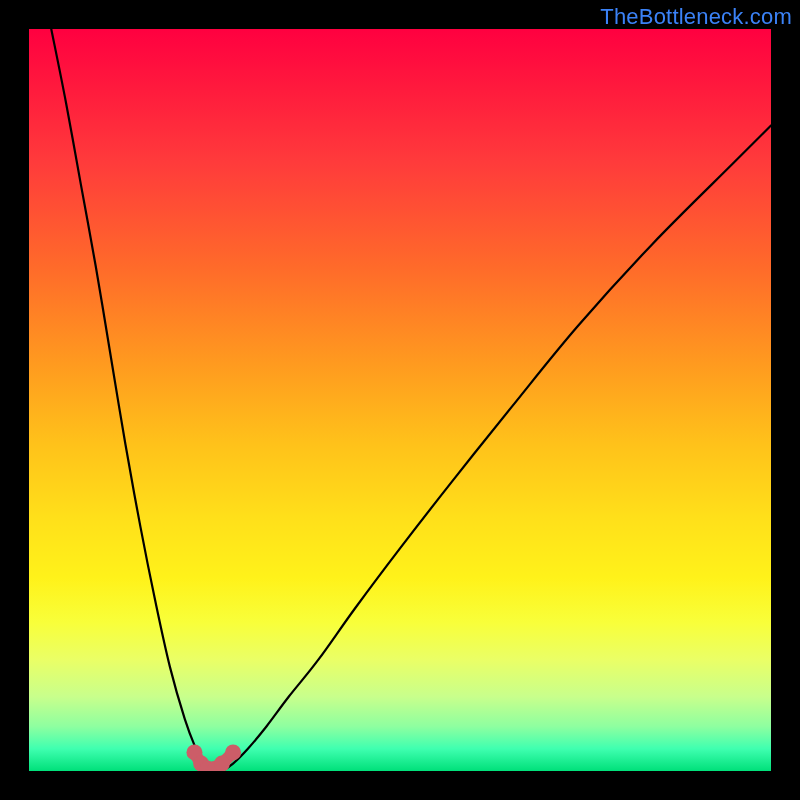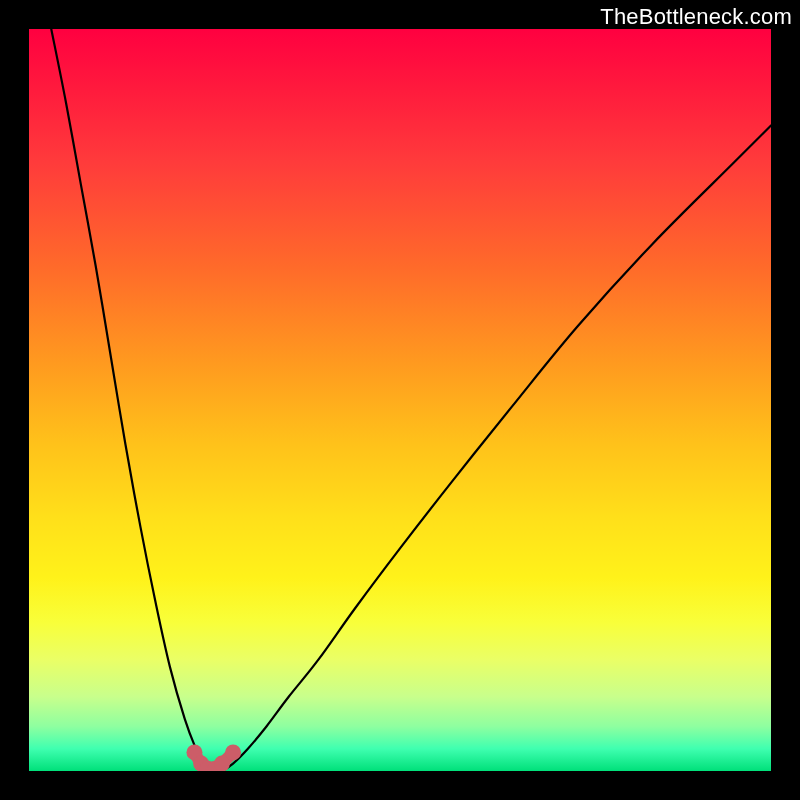--- a/index.html
+++ b/index.html
@@ -48,21 +48,21 @@
   .curves {
     position: absolute;
     inset: 0;
     width: 742px;
     height: 742px;
   }
   .watermark {
     position: absolute;
     top: 4px;
     right: 8px;
-    color: #ffffff;
+    color: #3b82f6;
     font-size: 22px;
     font-weight: 400;
     letter-spacing: 0.2px;
     user-select: none;
   }
 </style>
 </head>
 <body>
 
 <div class="outer">

